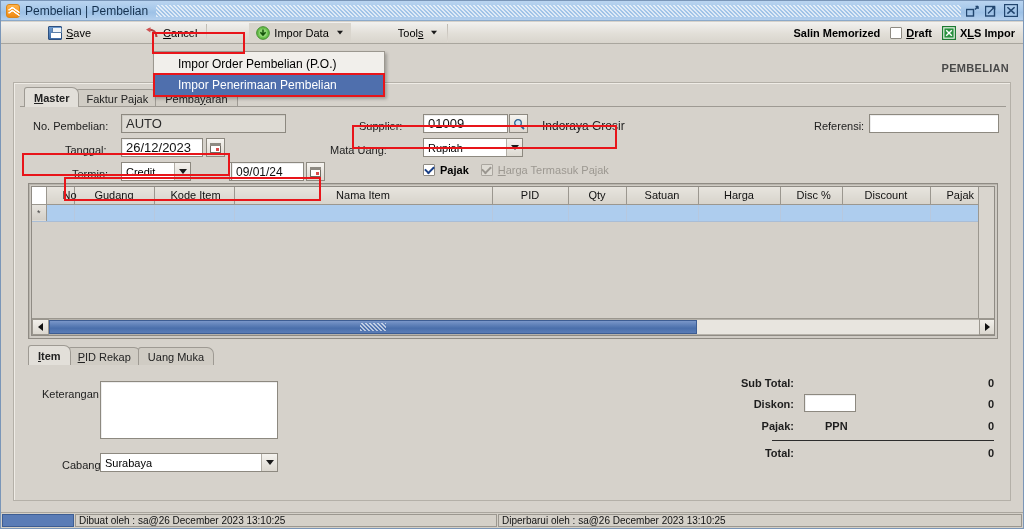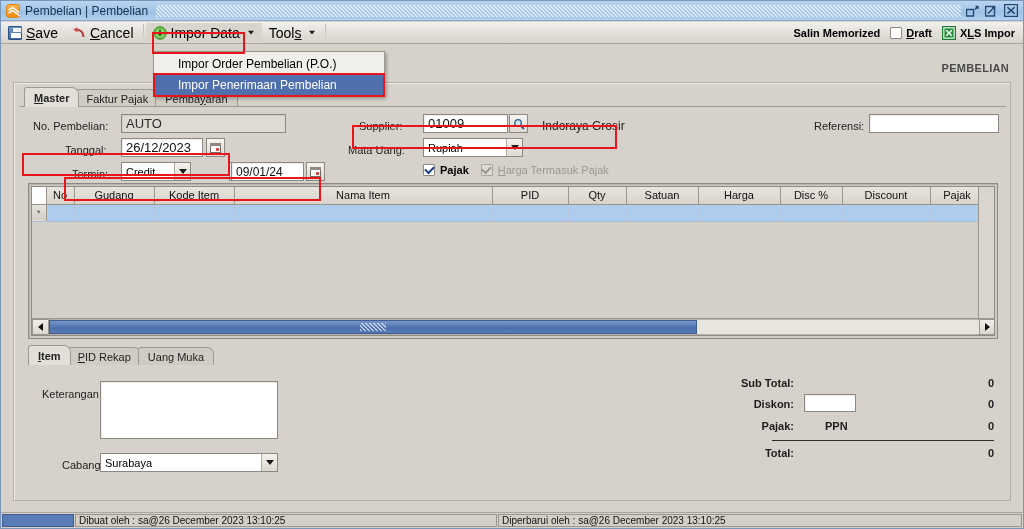--- a/index.html
+++ b/index.html
@@ -71,22 +71,23 @@
 
   
   .toolbar {
     position: absolute; left: 0; top: 21px; width: 1022px; height: 22px;
     background: linear-gradient(to bottom,#f2f1ef,#e2dfd8 55%,#d8d4cc);
     border-bottom: 1px solid #a9a69e;
     display: flex; align-items: center;
   }
   .tb-item {
     display: flex; align-items: center; height: 20px; padding: 0 7px;
-    gap: 4px; white-space: nowrap; font-size: 14px; cursor: default;
+    gap: 4px; white-space: nowrap; font-size: 11px; cursor: default;
     position: relative;
+    margin-left: 40px;
   }
   .tb-sep {
     width: 1px; height: 18px; margin: 0 2px;
     background: linear-gradient(to bottom, #bdb9b1, #ded9d2);
   }
   .tb-item.menuopen {
     background: #d9d5cd;
   }
   .u { text-decoration: underline; }
   .ico { width: 14px; height: 14px; flex: 0 0 auto; position: relative; }
@@ -243,21 +244,21 @@
   }
   table.grid {
     border-collapse: collapse; width: 962px; table-layout: fixed;
     font-size: 11px;
   }
   table.grid th {
     height: 17px; font-weight: normal; font-size: 11px;
     background: linear-gradient(to bottom,#e7e4de,#d7d3cb);
     border-right: 1px solid #9b978f;
     border-bottom: 1px solid #9b978f;
-    color: #111; padding: 0 6px; white-space: nowrap;
+    color: #111; padding: 0 16px; white-space: nowrap;
   }
   table.grid td {
     height: 17px; border-right: 1px solid #b7c8de; border-bottom: 1px solid #a9bdd6;
     background: #aecdee; padding: 0 2px;
   }
   table.grid td.rowhdr, table.grid th.rowhdr {
     background: linear-gradient(to bottom,#e7e4de,#d2cec6);
     text-align: center; color: #444; font-size: 9px;
     border-right: 1px solid #9b978f;
   }
@@ -471,21 +472,21 @@
         <div class="lbl" style="left:345px; top:13px;">Supplier:</div>
         <div class="inp big" style="left:409px; top:7px; width:85px;">01009</div>
         <div class="btn-srch" style="left:495px; top:7px;">
           <svg width="12" height="12" viewBox="0 0 12 12">
             <circle cx="5" cy="5" r="3.3" fill="#cfe6f7" stroke="#2d5f8e" stroke-width="1.3"></circle>
             <path d="M7.5 7.5 L11 11" stroke="#2d5f8e" stroke-width="1.8"></path>
           </svg>
         </div>
         <div class="lbl" style="left:528px; top:12px; font-size:12px;">Indoraya Grosir</div>
 
-        <div class="lbl" style="left:334px; top:37px;">Mata Uang:</div>
+        <div class="lbl" style="left:316px; top:37px;">Mata Uang:</div>
         <div class="combo" style="left:409px; top:31px; width:100px;">
           <span>Rupiah</span>
           <span class="arrow">
               <span class="caret"></span>
             </span>
         </div>
 
         <div class="cbx-row" style="left:409px; top:57px;">
           <span class="chk checked"></span>
           <span style="font-weight:bold">Pajak</span>

